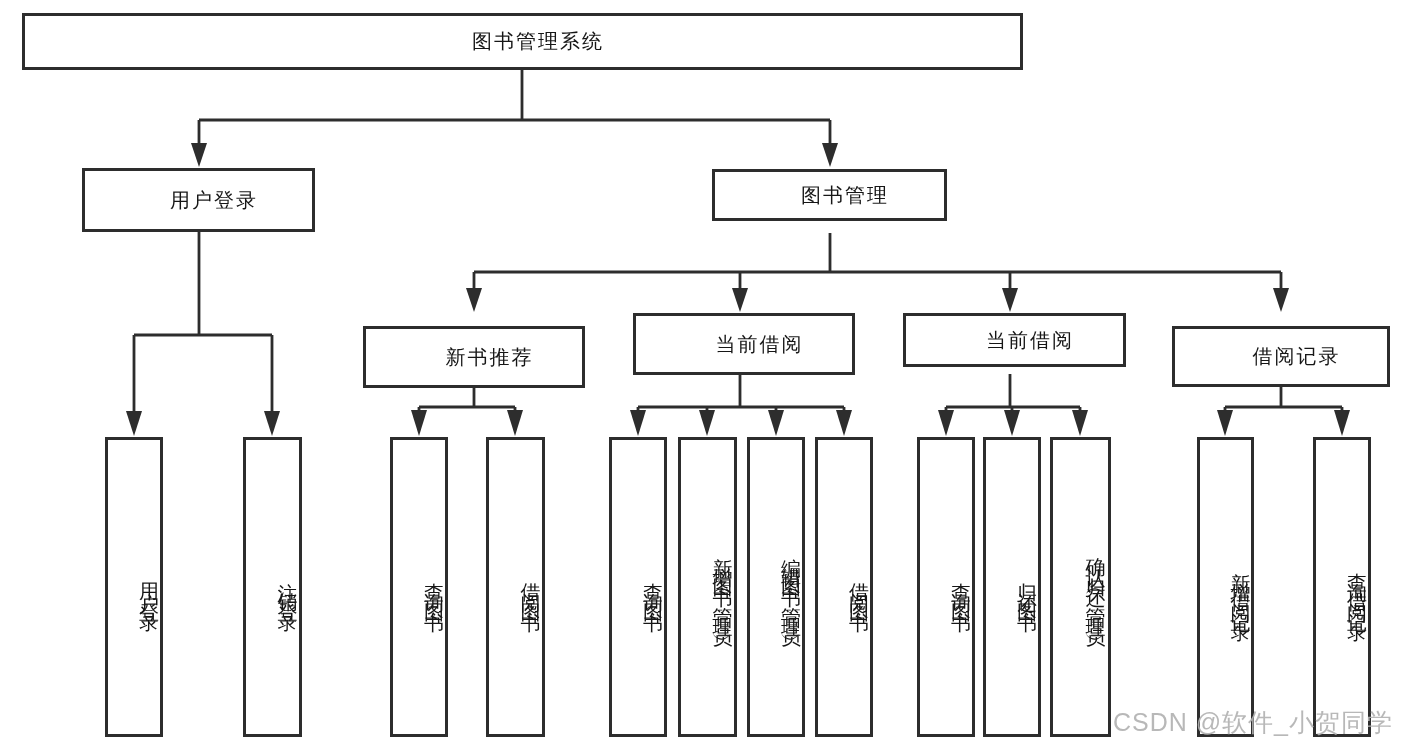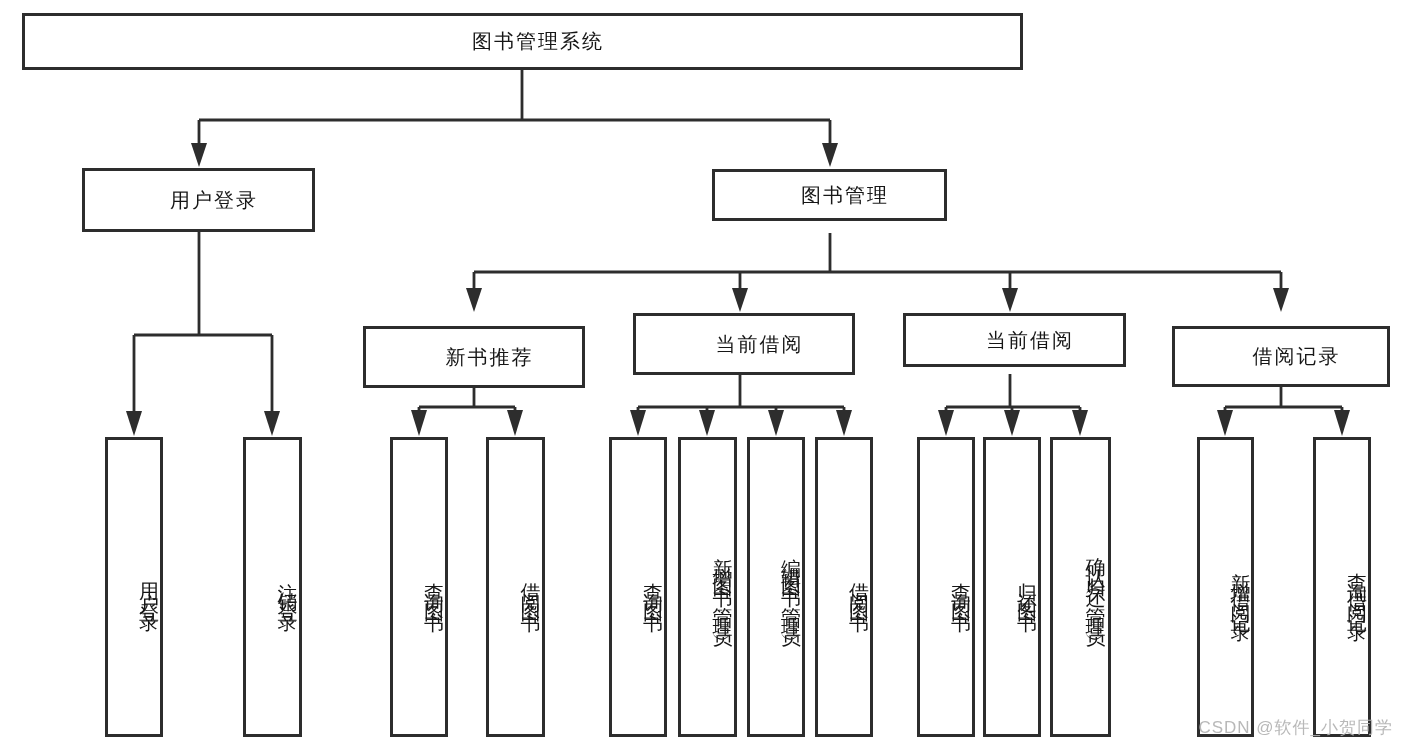--- a/index.html
+++ b/index.html
@@ -25,21 +25,21 @@
   }
   .label-v{
     writing-mode:vertical-rl;
     text-orientation:mixed;
     font-size:20px;color:#161616;
     letter-spacing:10px;line-height:1;
   }
   .watermark{
     position:absolute;
     right:12px;bottom:8px;
-    font-size:17px;
+    font-size:25px;
     color:rgba(178,178,178,0.92);
     letter-spacing:1px;
     z-index:6;
     white-space:nowrap;
   }
 </style>
 </head>
 <body>
 
 <div class="canvas">

